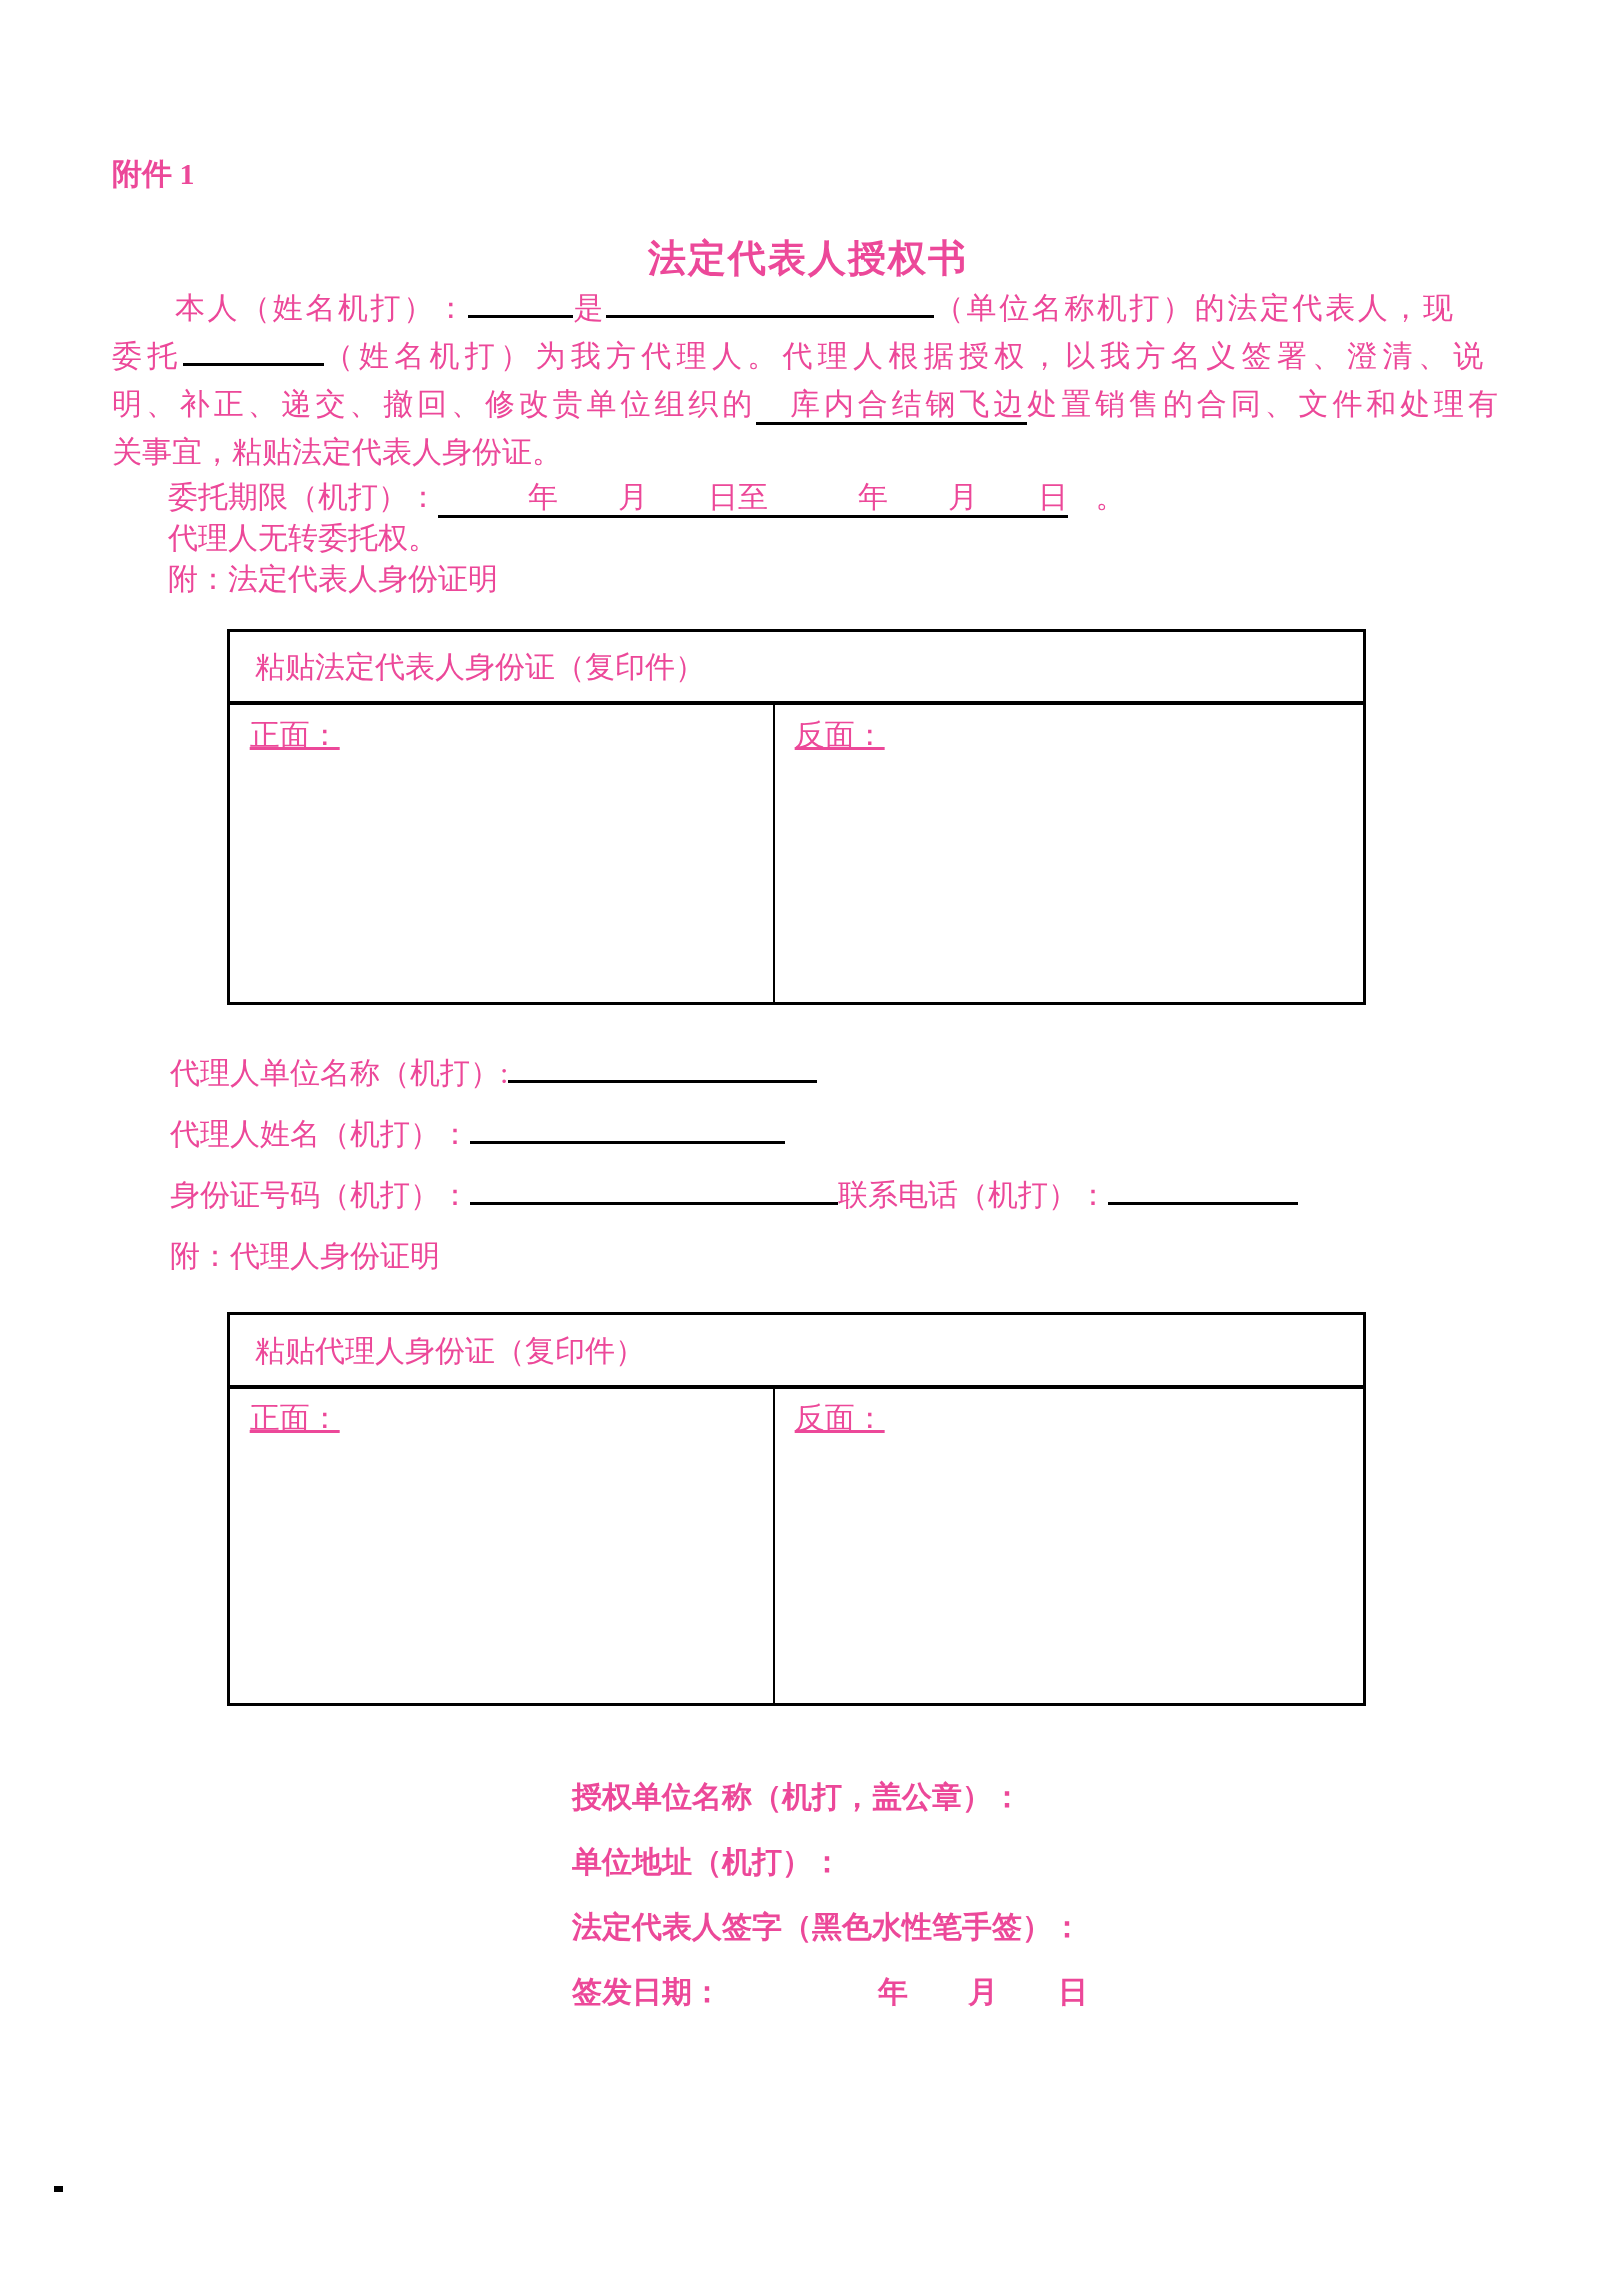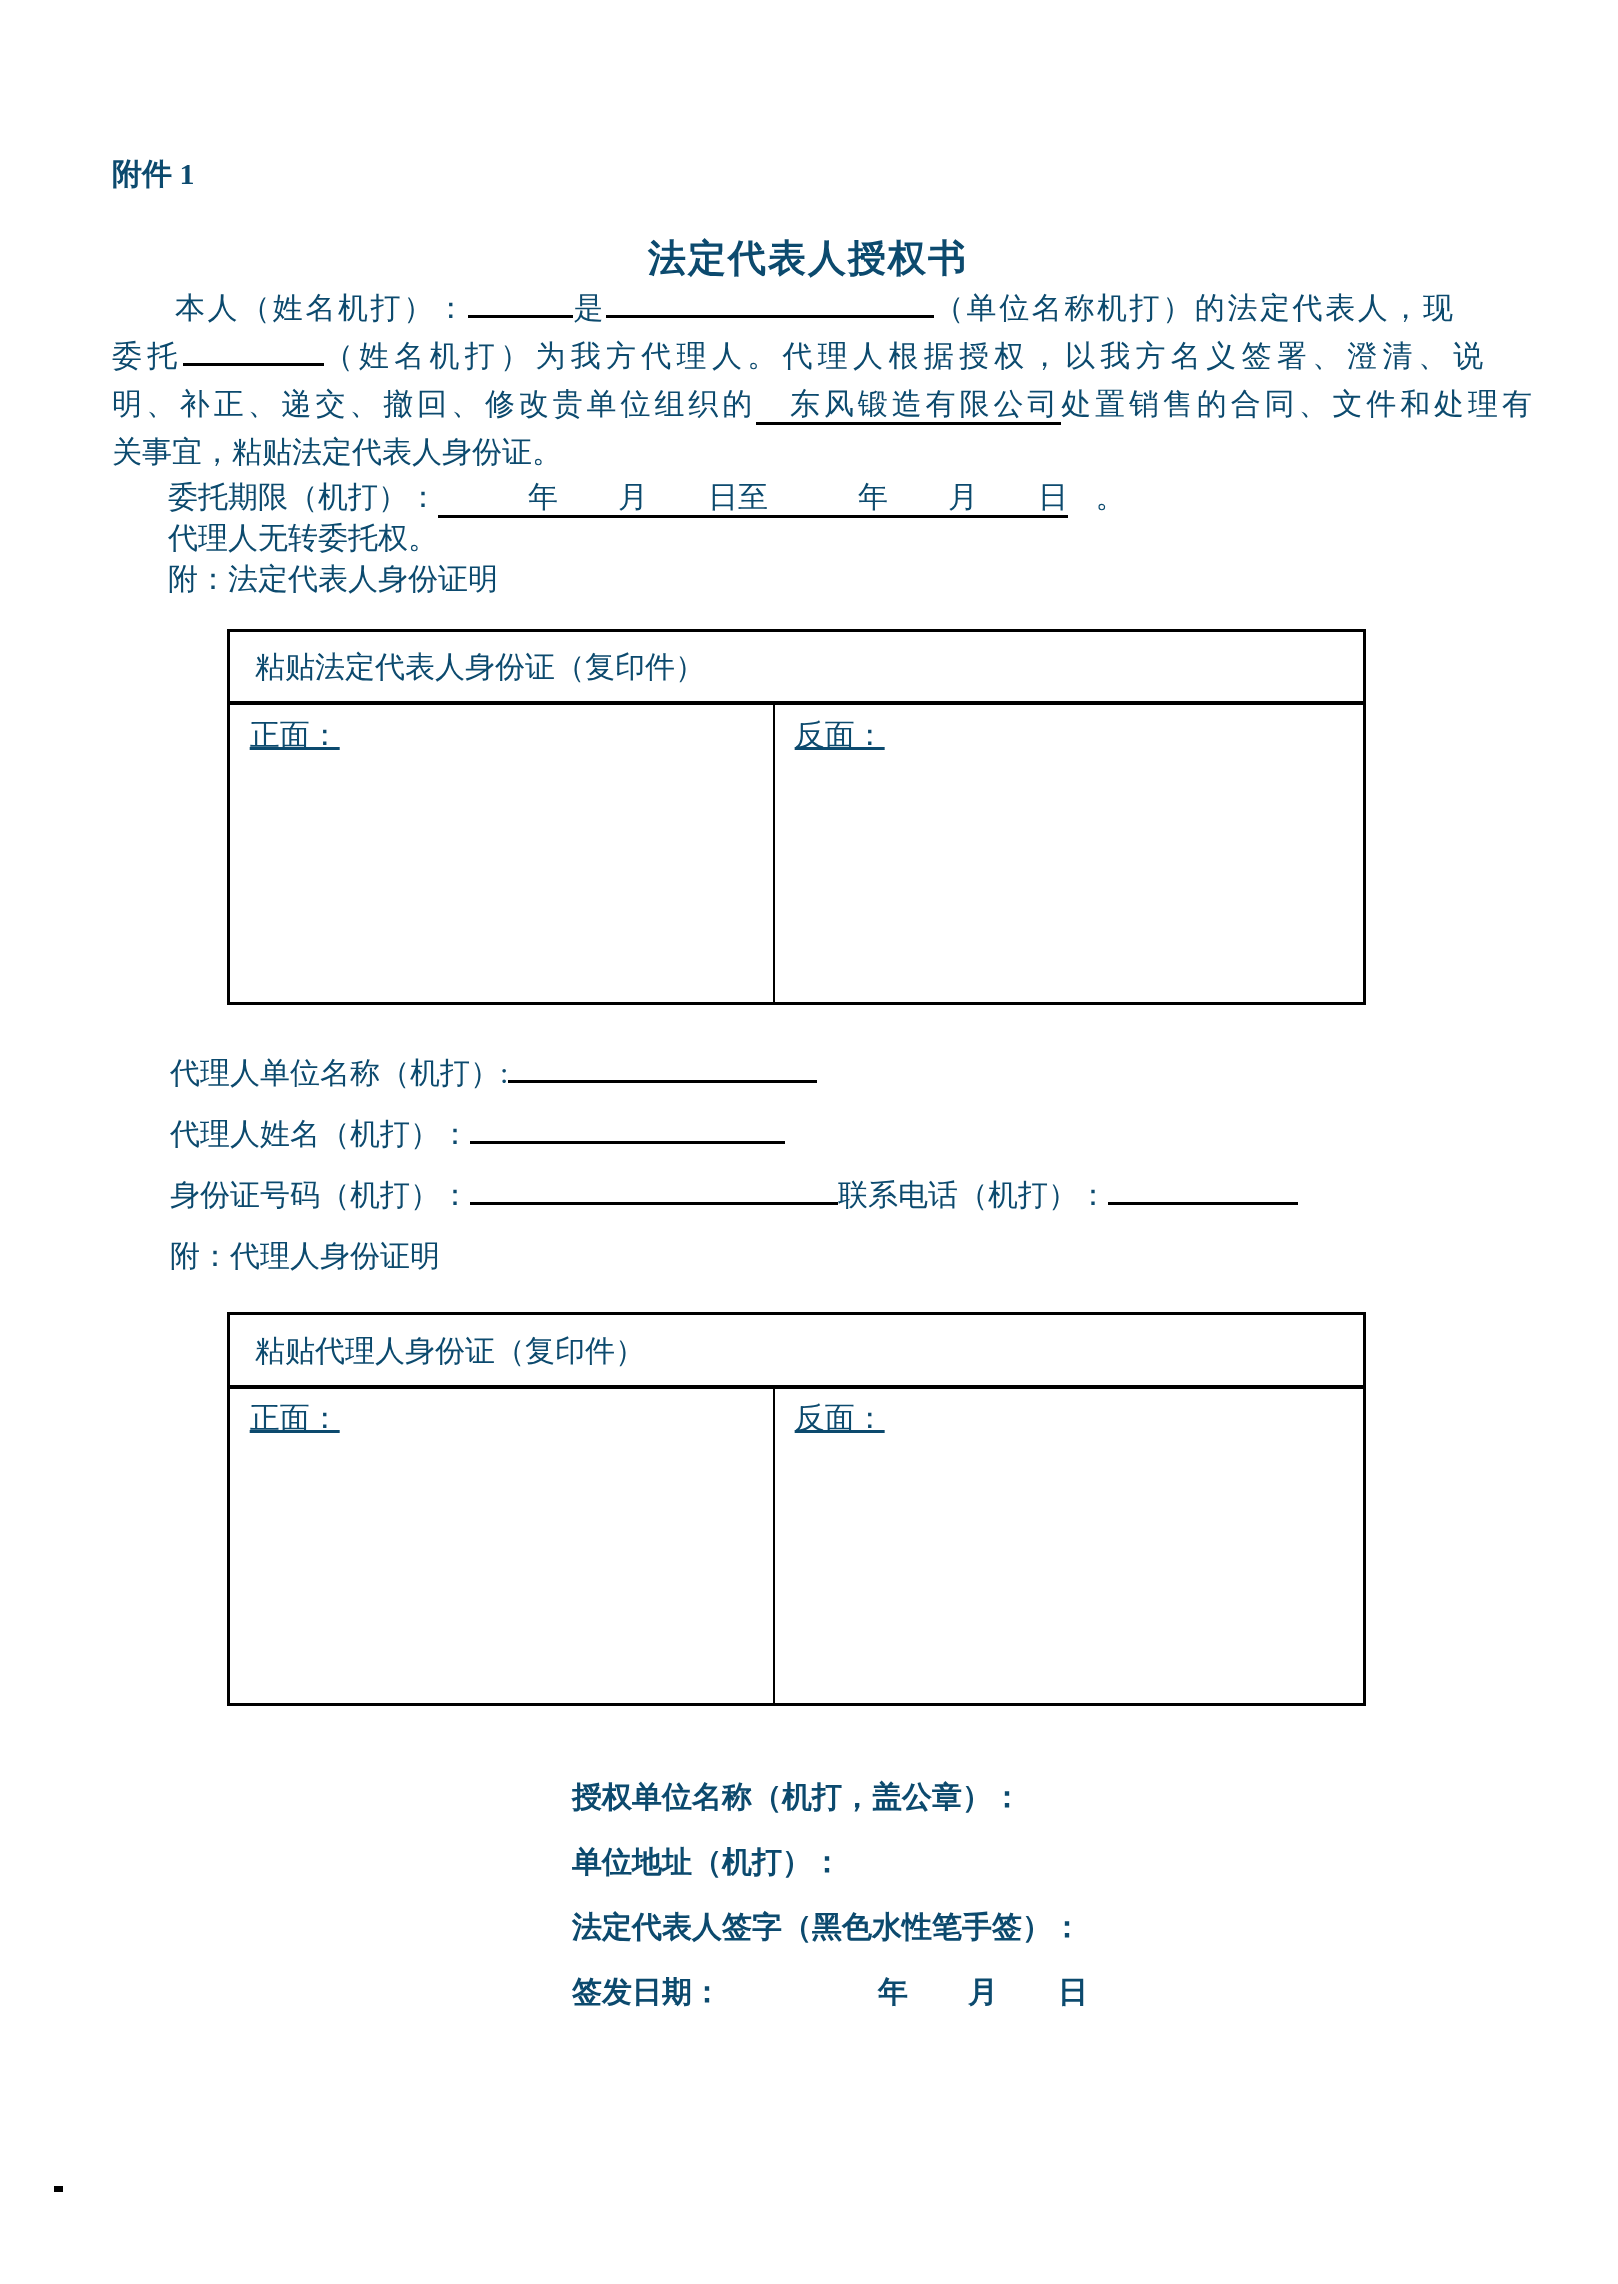--- a/index.html
+++ b/index.html
@@ -1,21 +1,21 @@
 <!DOCTYPE html>
 <html style="font-size:10.5px"><head>
 <meta charset="utf-8">
 <style>
   html,body { margin:0; padding:0; background:#fff; }
   .page {
     position:relative;
     width:1618px; height:2284px;
     box-sizing:border-box;
     background:#ffffff;
-    color:#0c4a6e;
+    color:#ec4899;
     font-family:"Liberation Serif", serif;
     font-size:30px;
     padding:155px 114px 0 112px;
     overflow:hidden;
   }
   .attachment { font-size:30px; font-weight:bold; line-height:37px; }
   .title { margin:41px 0 0 0; text-align:center; font-size:38px; font-weight:bold; letter-spacing:2px; }
   .salutation { margin-top:55px; line-height:46px; }
   .p-line { line-height:48px; white-space:nowrap; }
   .ls4 { letter-spacing:2.6px; }
@@ -62,21 +62,21 @@
 
   <div class="p-line ls4">
     <span class="indent"></span><span>本人（姓名机打）：</span><span class="blank w160"></span><span>是</span><span class="blank w500"></span><span>（单位名称机打）的法定代表人，现</span>
   </div>
 
   <div class="p-line ls8">
     <span>委托</span><span class="blank w215"></span><span>（姓名机打）为我方代理人。代理人根据授权，以我方名义签署、澄清、说</span>
   </div>
 
   <div class="p-line ls6">
-    <span>明、补正、递交、撤回、修改贵单位组织的</span><span class="ul">　东风锻造有限公司</span><span>处置销售的合同、文件和处理有</span>
+    <span>明、补正、递交、撤回、修改贵单位组织的</span><span class="ul">　库内合结钢飞边</span><span>处置销售的合同、文件和处理有</span>
   </div>
 
   <div class="p-line">
     <span>关事宜，粘贴法定代表人身份证。</span>
   </div>
 
   <div class="sub-line">
     <span class="indent2"></span><span>委托期限（机打）：</span><span class="ul">　　　年　　月　　日至　　　年　　月　　日</span><span class="entrust-suffix">。</span>
   </div>
 

